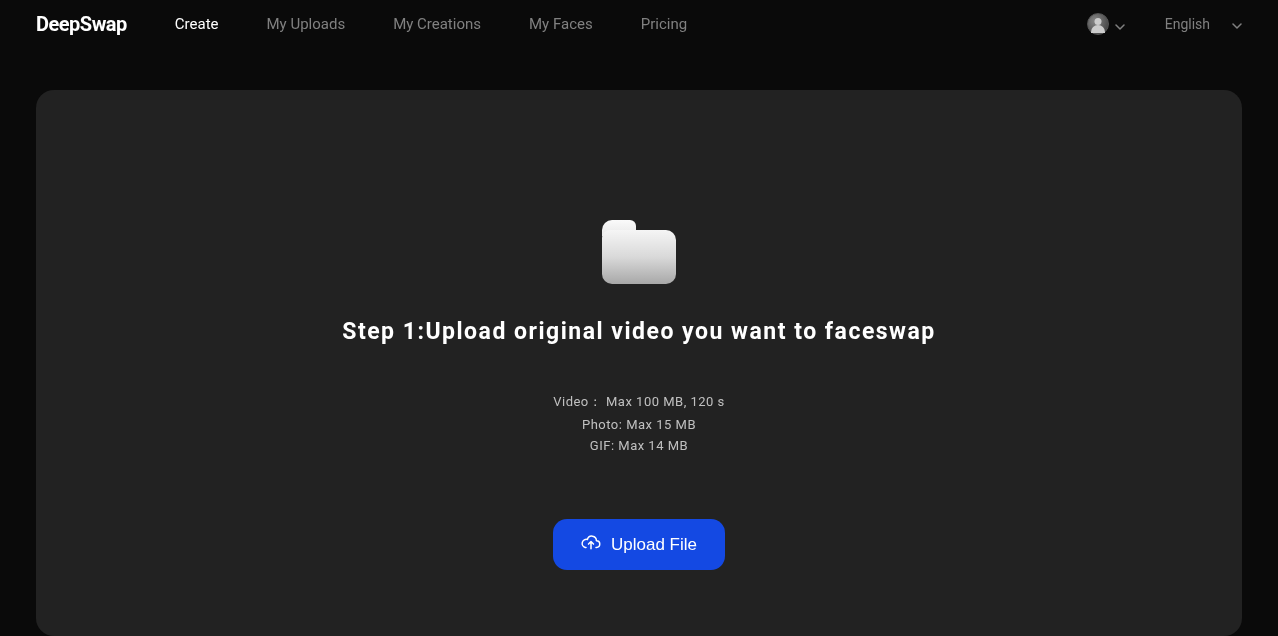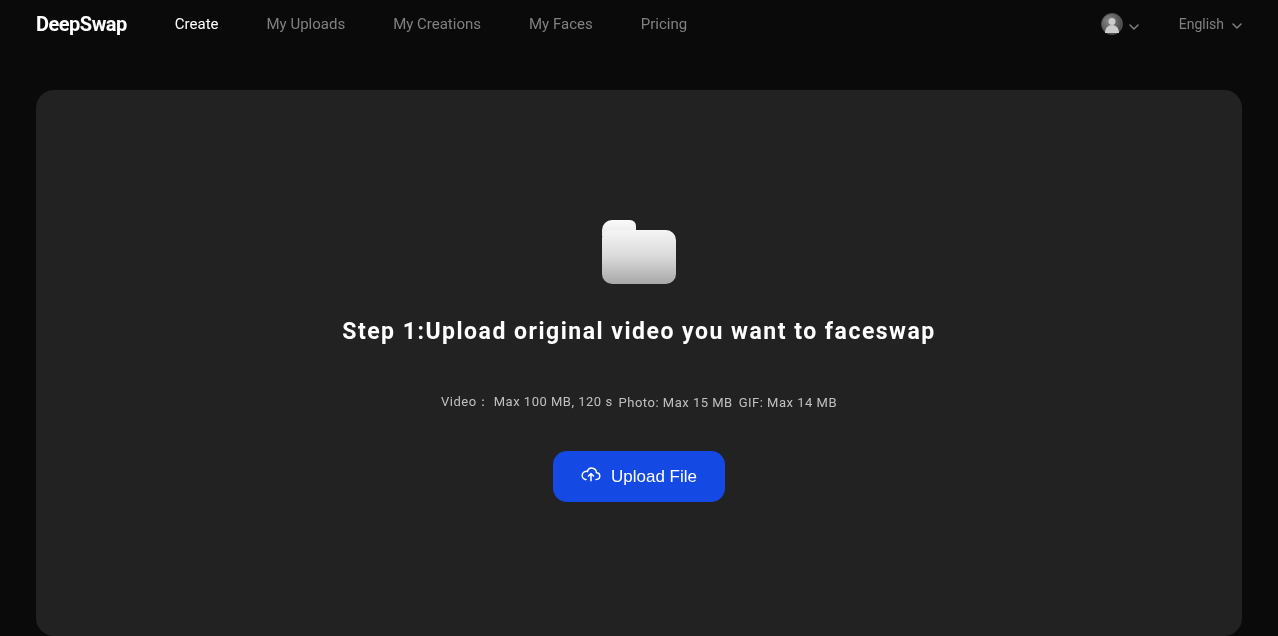--- a/index.html
+++ b/index.html
@@ -85,21 +85,21 @@
       height: 8px;
       background: #ccc;
       border-radius: 7px 7px 0 0;
     }
     .chevron {
       color: #808080;
     }
     .lang-menu {
       display: flex;
       align-items: center;
-      gap: 8px;
+      gap: 22px;
       color: #808080;
       font-size: 14px;
       cursor: pointer;
     }
     .main-card {
       margin: 42px 36px 0 36px;
       background-color: #222222;
       border-radius: 18px;
       height: 546px;
       display: flex;
@@ -133,40 +133,42 @@
     }
     .step-title {
       font-size: 23px;
       font-weight: 700;
       letter-spacing: 1.5px;
       color: #fff;
       margin-bottom: 48px;
     }
     .limits {
       display: flex;
+      flex-direction: column;
       align-items: center;
       gap: 6px;
       margin-bottom: 40px;
     }
     .limit-line {
       font-size: 13px;
       color: #c0c0c0;
       letter-spacing: 0.5px;
     }
     .upload-btn {
       background-color: #1449e3;
       color: #fff;
       border: none;
       border-radius: 14px;
       padding: 14px 28px;
       font-size: 17px;
       display: flex;
       align-items: center;
       gap: 10px;
       cursor: pointer;
+      margin-top: 26px;
     }
     .upload-btn svg {
       width: 20px;
       height: 18px;
     }
   </style>
 </head>
 <body>
 
 <div class="header">

